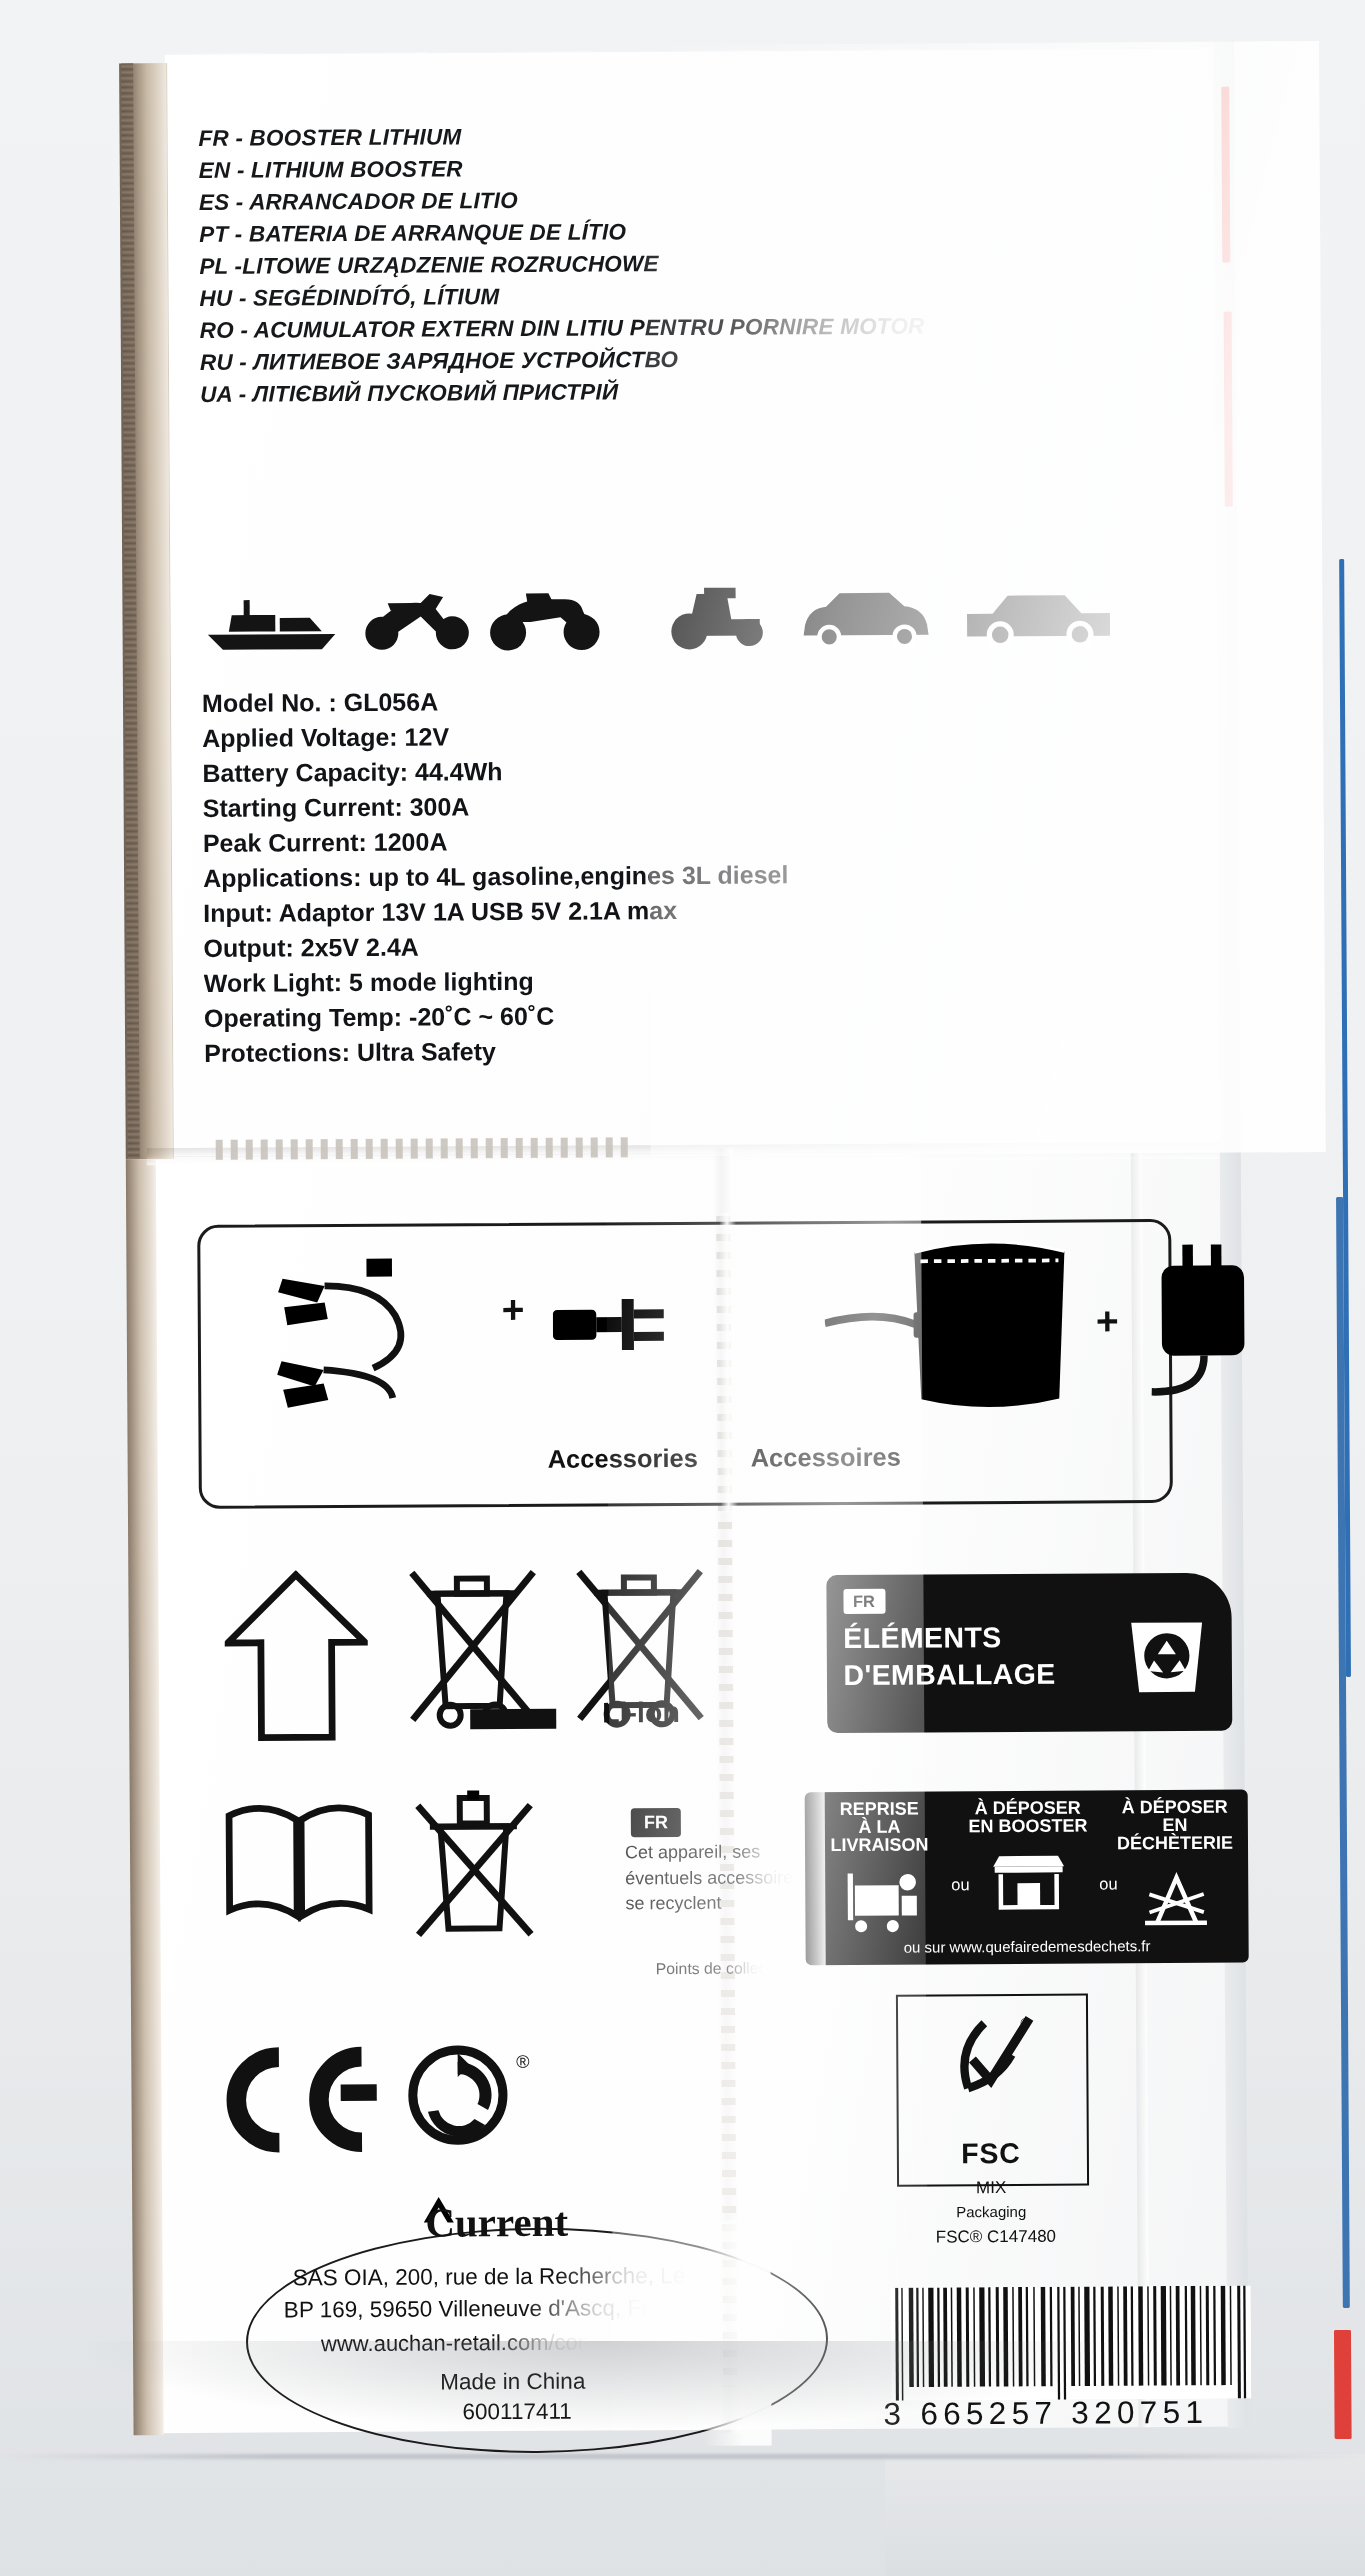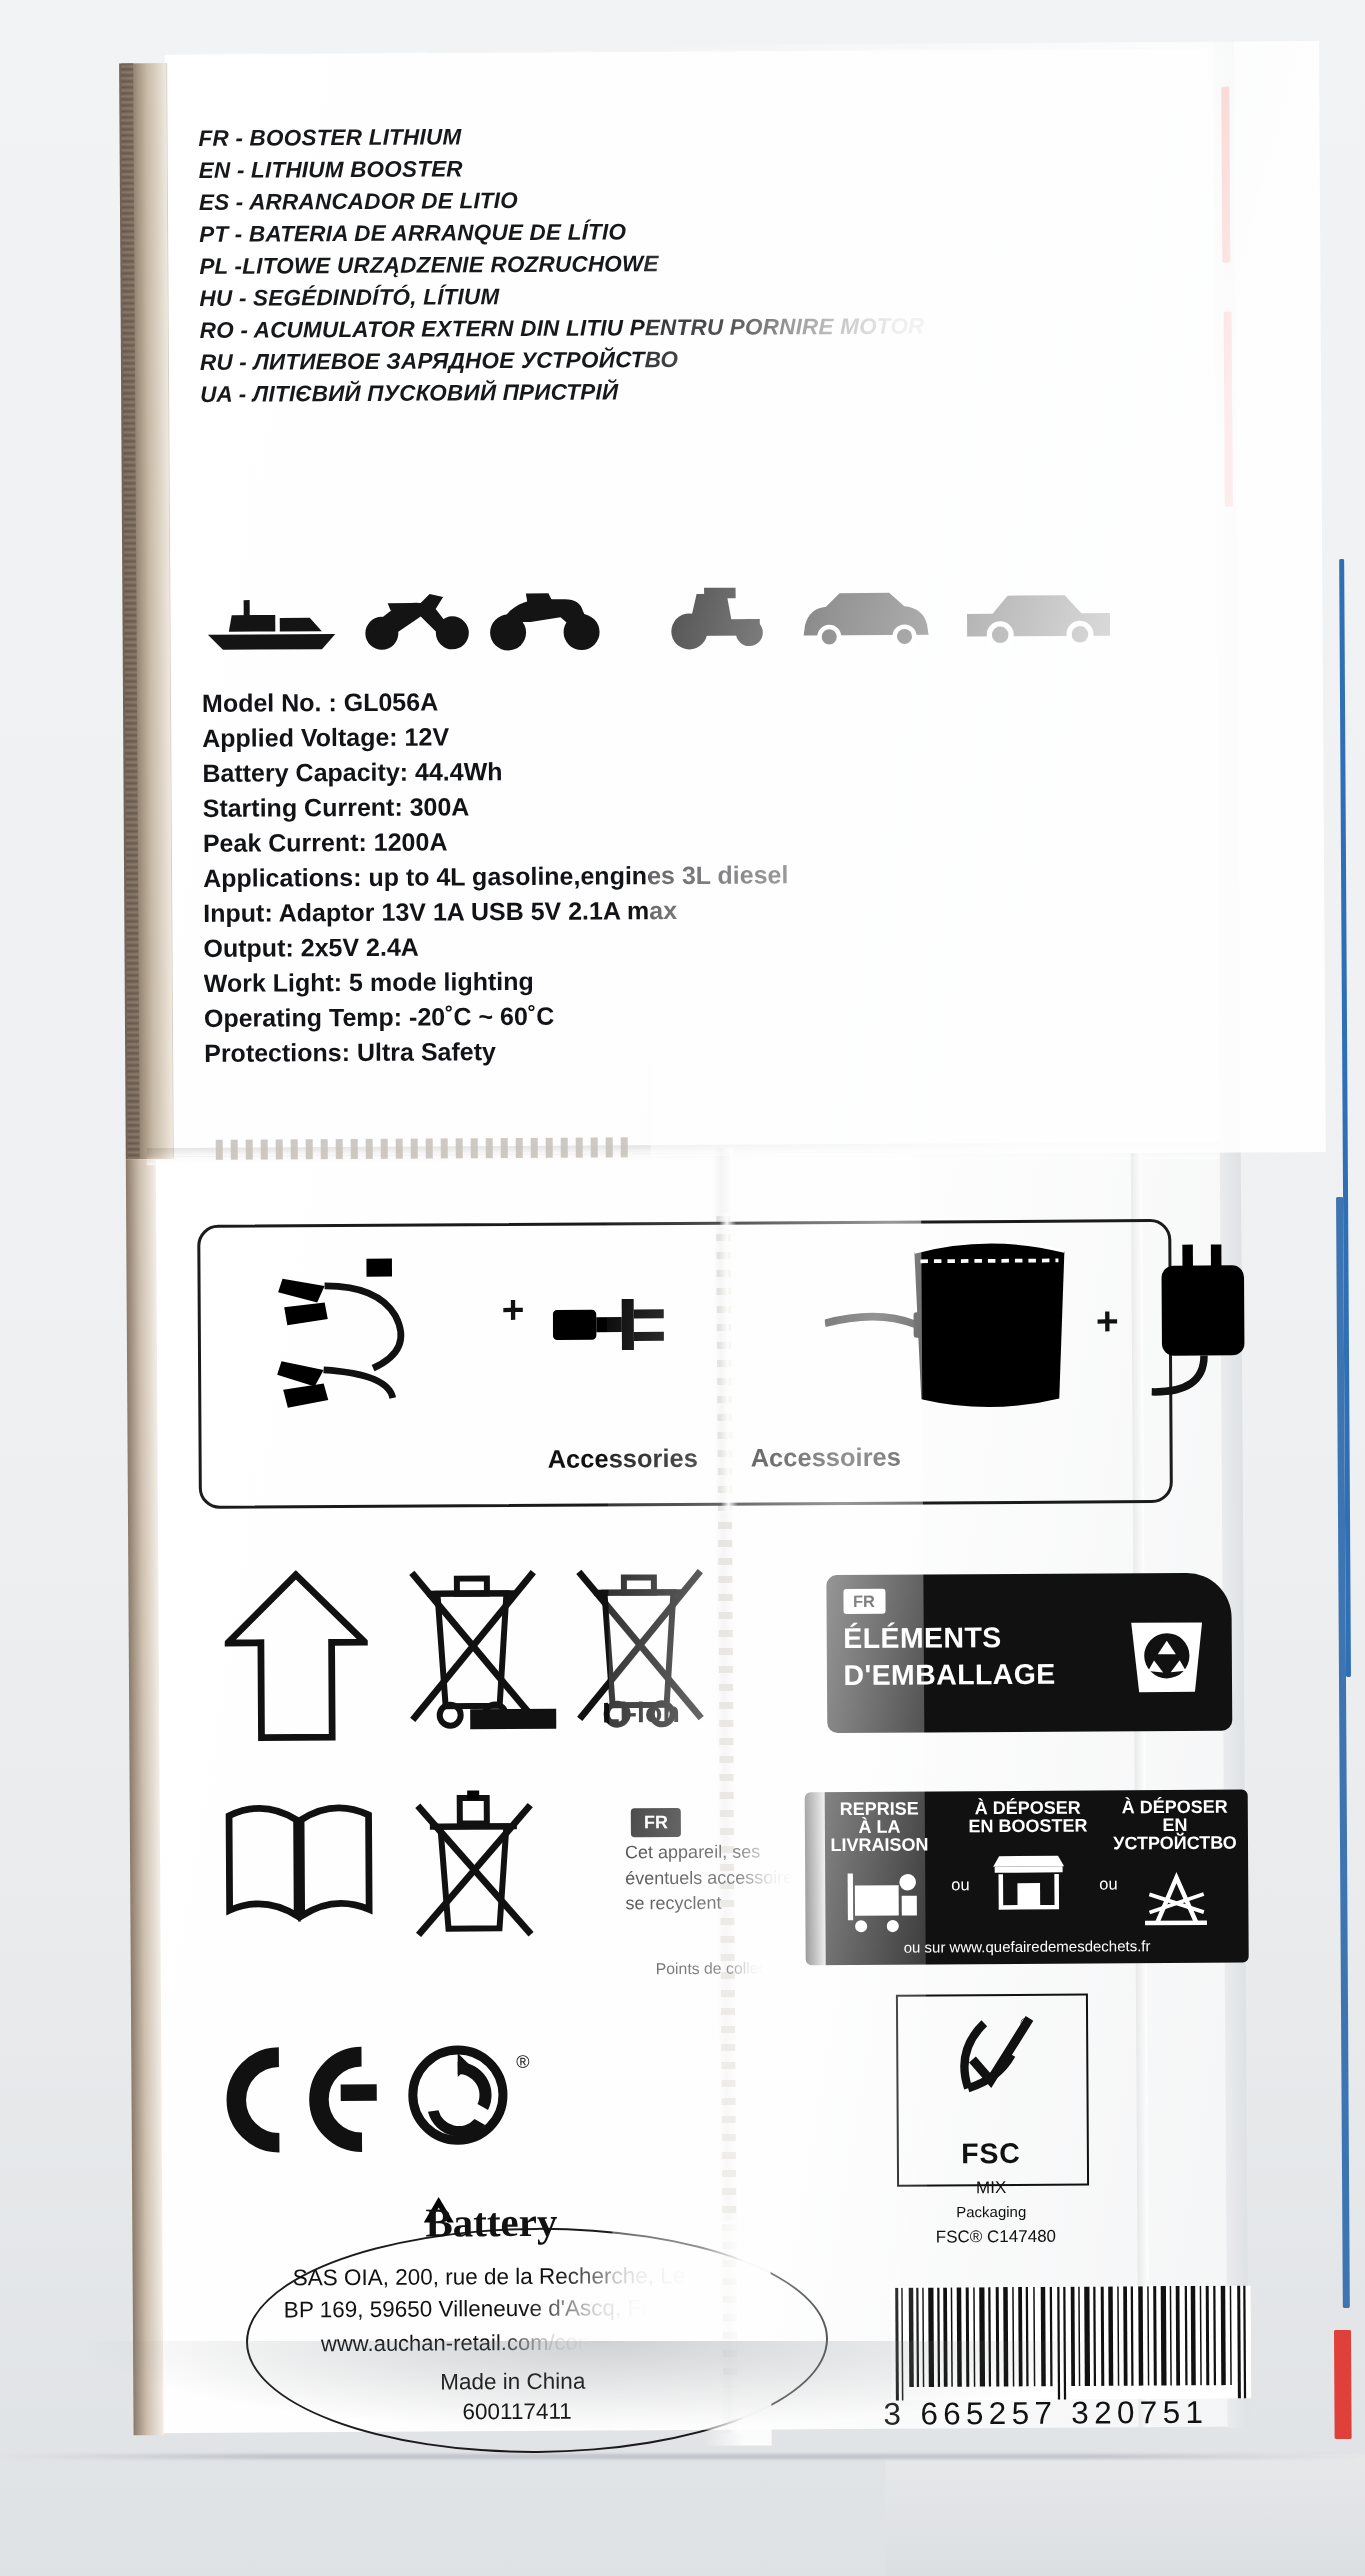--- a/index.html
+++ b/index.html
@@ -365,21 +365,21 @@
         <svg width="83" height="68" viewBox="0 0 110 90" style="margin-top:12px">
           <path d="M10 26 h90 v8 H10z" fill="#fff"></path>
           <path d="M16 12 h78 l8 14 H8z" fill="#fff"></path>
           <path d="M18 36 v44 h74 V36" stroke="#fff" stroke-width="6" fill="none"></path>
           <rect x="40" y="48" width="30" height="32" fill="#fff"></rect>
         </svg>
       </div>
       <div class="qf-sep" style="left:294px">ou</div>
       <div class="qf-col" style="left:300px">
         <div class="t1">À DÉPOSER</div>
-        <div class="t1">EN УСТРОЙСТВО</div>
+        <div class="t1">EN DÉCHÈTERIE</div>
         <svg width="83" height="68" viewBox="0 0 110 90" style="margin-top:12px">
           <path d="M14 78 h82" stroke="#fff" stroke-width="6"></path>
           <path d="M30 78 L56 18 L82 78" stroke="#fff" stroke-width="6" fill="none"></path>
           <path d="M20 40 L92 64" stroke="#fff" stroke-width="5"></path>
           <path d="M92 40 L20 64" stroke="#fff" stroke-width="5"></path>
         </svg>
       </div>
       <div id="qf-url">ou sur www.quefairedemesdechets.fr</div>
     </div>
     <div id="qf-mask"></div>
@@ -409,21 +409,21 @@
     <div id="fsc-mix">MIX</div>
     <div id="fsc-pack">Packaging</div>
     <div id="fsc-code">FSC® C147480</div>
 
     <div id="auchan-wrap">
       <div id="oval"></div>
       <svg id="auchan-bird" width="45" height="45" viewBox="0 0 60 60">
         <path d="M30 6 L50 40 H10z"></path>
           <path d="M30 20 L44 44 H16z" fill="#fff"></path>
       </svg>
-      <div id="auchan">Battery</div>
+      <div id="auchan">Current</div>
       <div id="addr1" class="nowrap fade-r">SAS OIA, 200, rue de la Recherche, Le Mans</div>
       <div id="addr2" class="nowrap fade-r">BP 169, 59650  Villeneuve d'Ascq, France</div>
       <div id="addr3" class="nowrap fade-r">www.auchan-retail.com/contact</div>
       <div id="made">Made in China</div>
       <div id="refnum">600117411</div>
     </div>
     <div id="addr-mask"></div>
 
     <svg id="barcode" viewBox="0 0 480 150" preserveAspectRatio="none">
       <rect x="0" y="0" width="480" height="150" fill="#fff"></rect>

